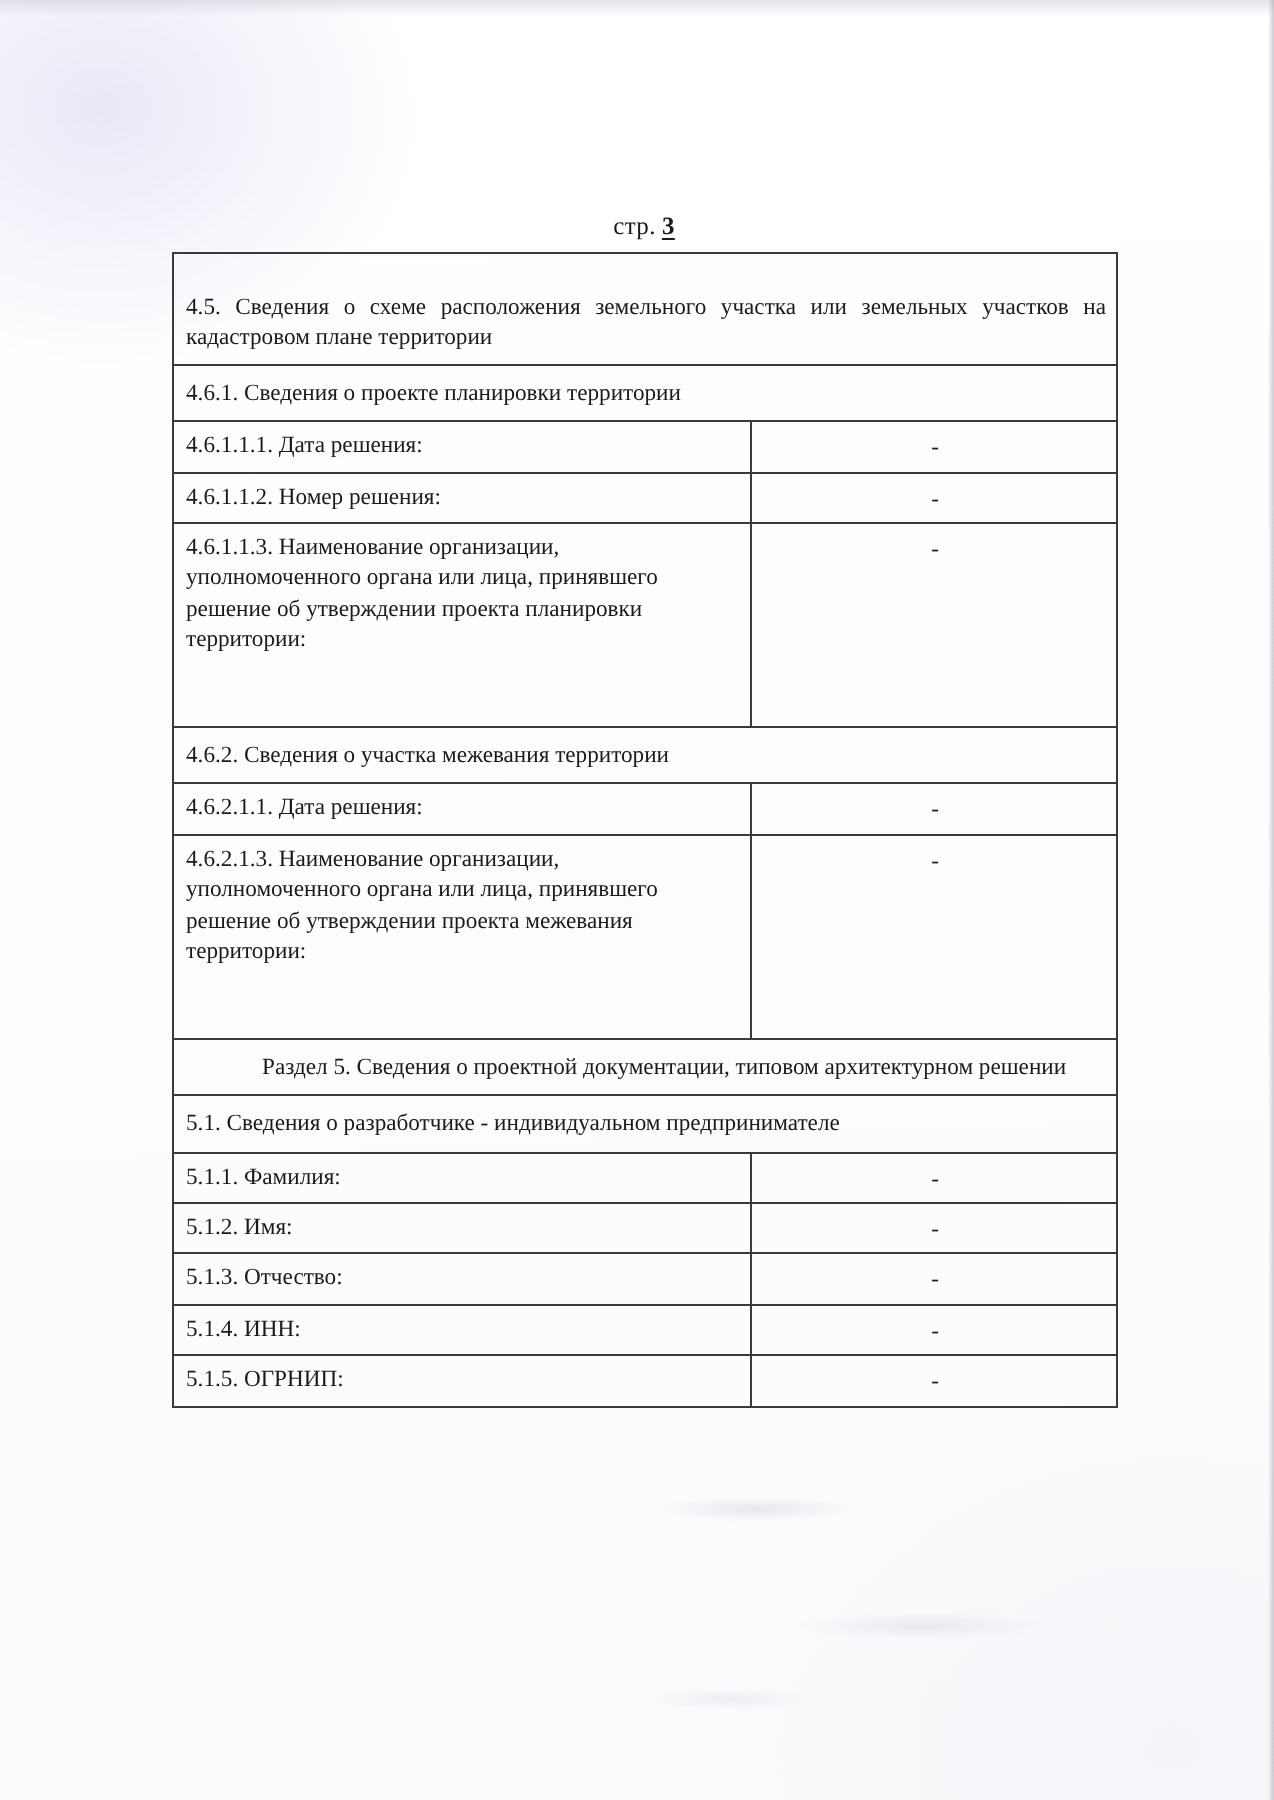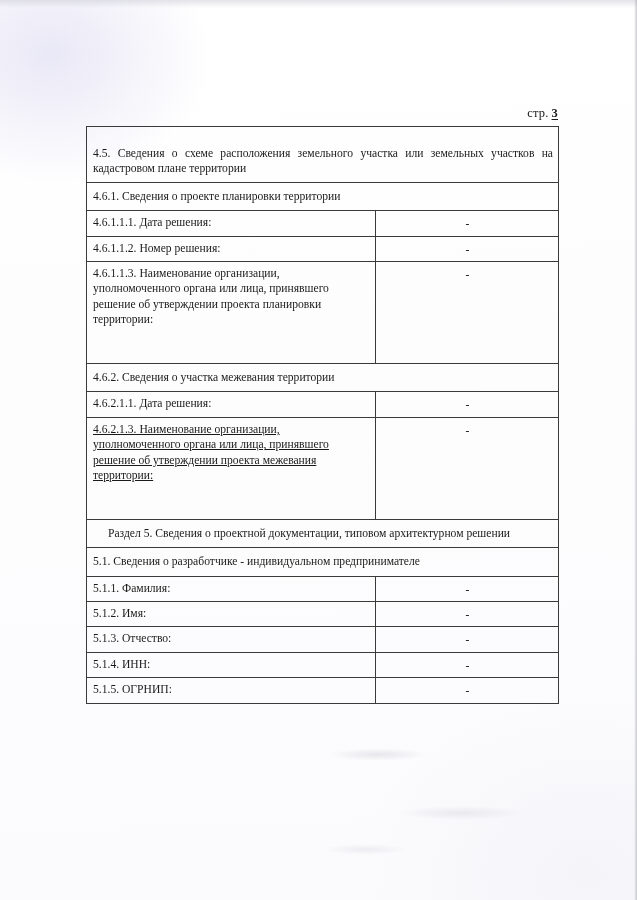--- a/index.html
+++ b/index.html
@@ -42,21 +42,21 @@
     height: 8px;
     background: linear-gradient(180deg, rgba(205,205,215,0.55) 0%, rgba(255,255,255,0) 100%);
   }
 
   
   .page-header {
     position: absolute;
     top: 106px;
     left: 86px;
     width: 472px;
-    text-align: right;
+    text-align: center;
     font-size: 12.5px;
     letter-spacing: 0.2px;
     white-space: nowrap;
   }
   .page-header .page-num {
     text-decoration: underline;
     text-underline-offset: 2px;
     padding-left: 3px;
     font-weight: 600;
   }
@@ -88,21 +88,21 @@
     padding-top: 6px;
     padding-bottom: 6px;
   }
   td.justified {
     text-align: justify;
     text-align-last: left;
     padding-top: 19px;
     padding-bottom: 5px;
   }
   td.section-heading {
-    padding-left: 21px;
+    padding-left: 44px;
     padding-top: 6px;
     padding-bottom: 6px;
   }
   .dash-mark {
     display: inline-block;
     font-size: 11.6px;
     line-height: 1.2;
   }
 
   
@@ -155,21 +155,21 @@
         <td class="value-cell"><span class="dash-mark">-</span></td>
       </tr>
       <tr>
         <td colspan="2" class="full-span">4.6.2. Сведения о участка межевания территории</td>
       </tr>
       <tr>
         <td>4.6.2.1.1. Дата решения:</td>
         <td class="value-cell"><span class="dash-mark">-</span></td>
       </tr>
       <tr>
-        <td style="height: 93px; text-decoration: underline;">4.6.2.1.3. Наименование организации, уполномоченного органа или лица, принявшего решение об утверждении проекта межевания территории:</td>
+        <td style="height: 93px;">4.6.2.1.3. Наименование организации, уполномоченного органа или лица, принявшего решение об утверждении проекта межевания территории:</td>
         <td class="value-cell"><span class="dash-mark">-</span></td>
       </tr>
       <tr>
         <td colspan="2" class="section-heading">Раздел 5. Сведения о проектной документации, типовом архитектурном решении</td>
       </tr>
       <tr>
         <td colspan="2" class="full-span">5.1. Сведения о разработчике - индивидуальном предпринимателе</td>
       </tr>
       <tr>
         <td>5.1.1. Фамилия:</td>

